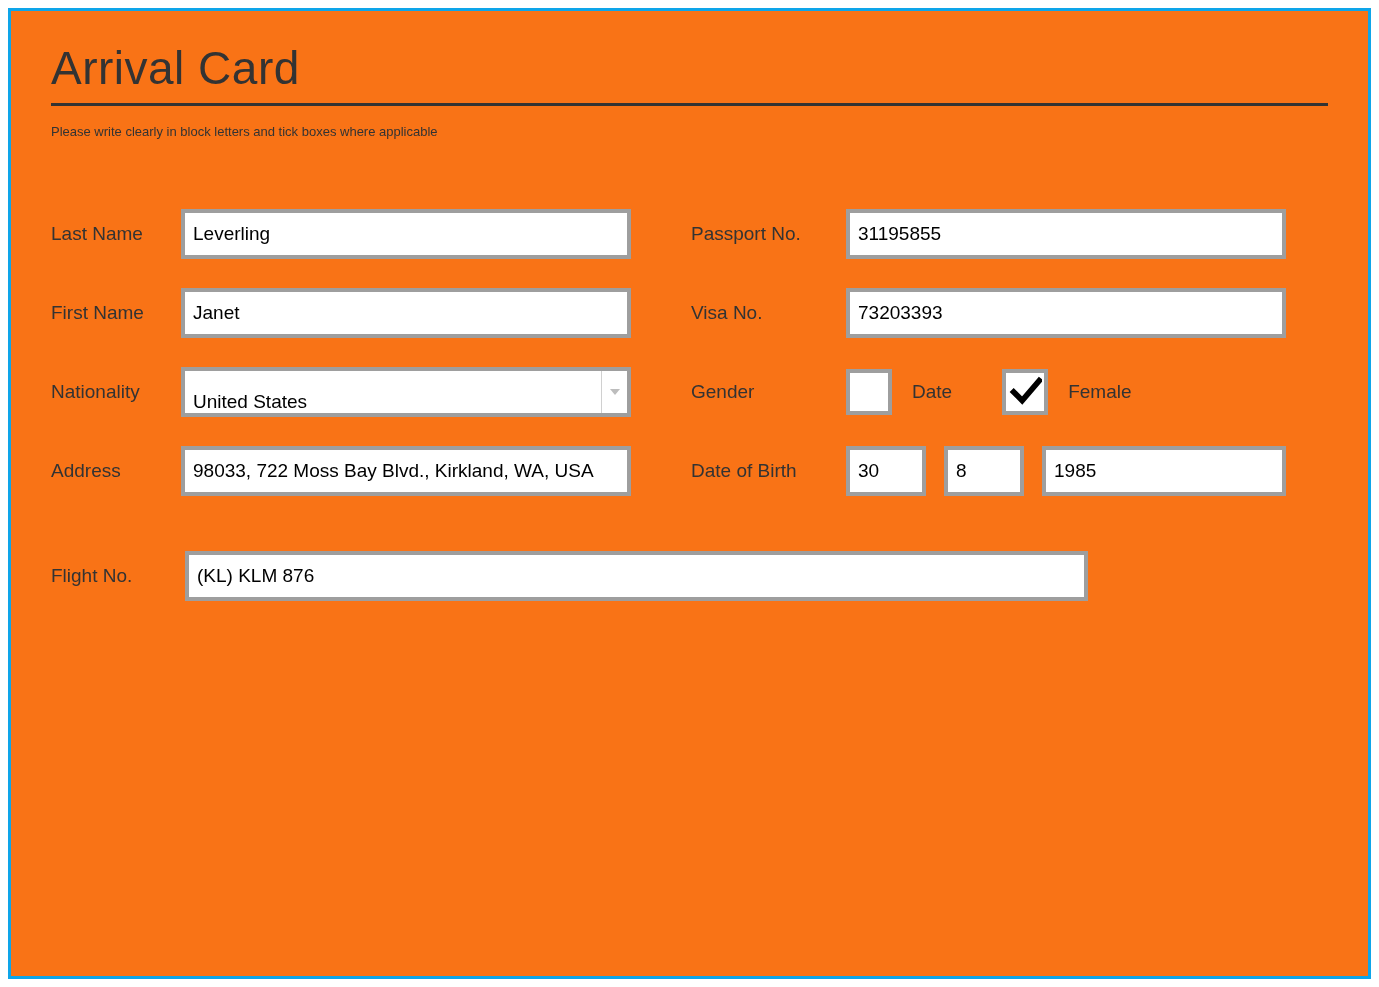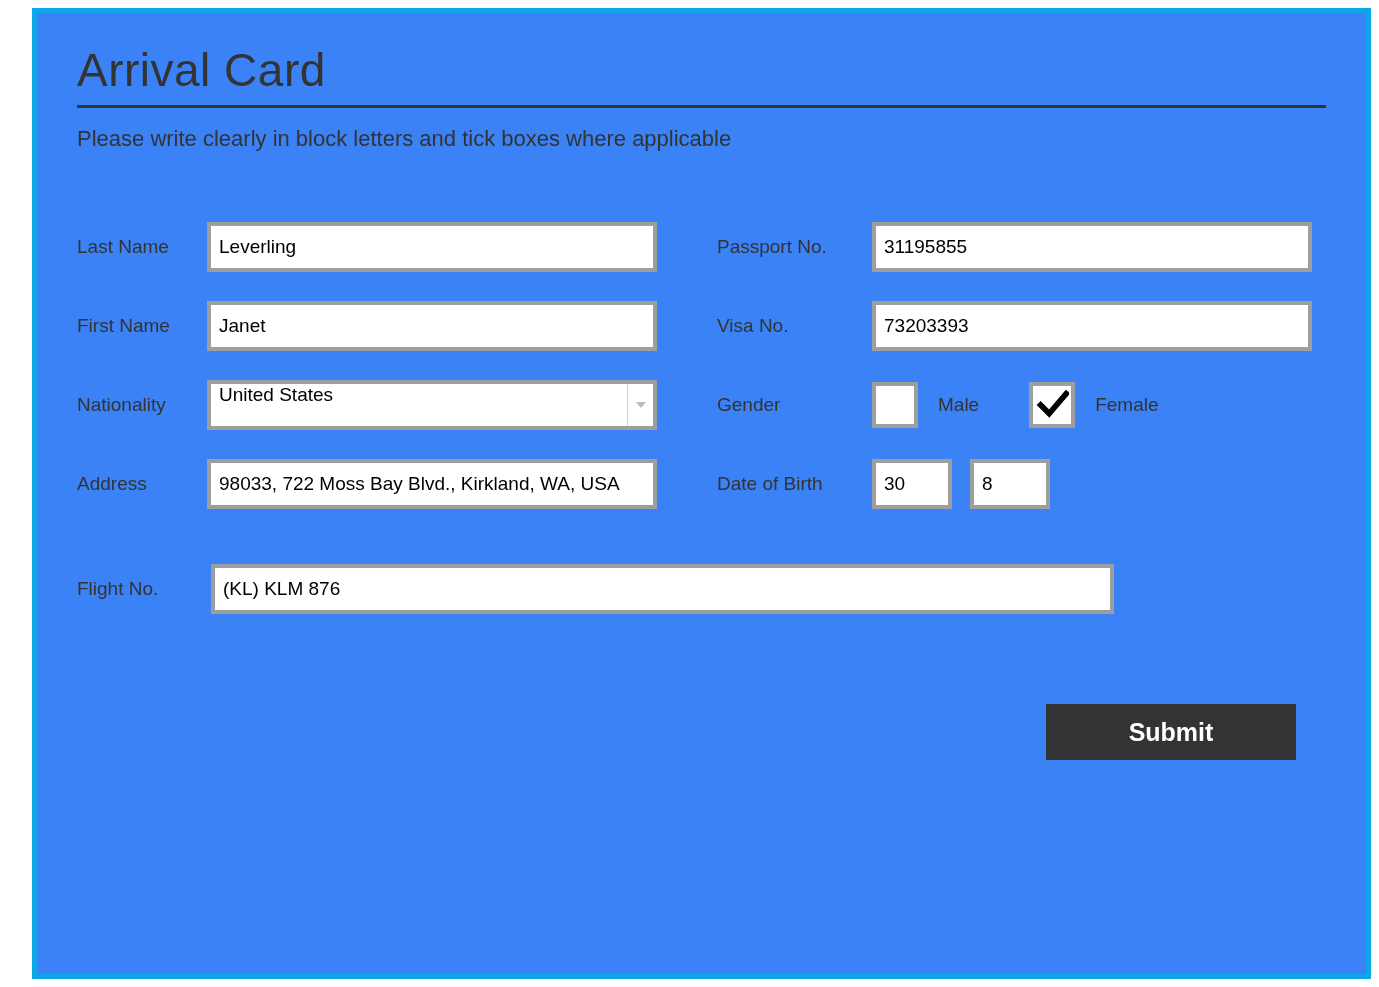--- a/index.html
+++ b/index.html
@@ -14,39 +14,38 @@
     width: 1379px;
     height: 987px;
     position: relative;
   }
   .card {
     position: absolute;
     left: 8px;
     top: 8px;
     right: 8px;
     bottom: 8px;
-    border: 5px solid #0ea5e9;
-    background: #3b82f6;
+    border: 3px solid #0ea5e9;
+    background: #f97316;
     padding: 30px 40px 40px 40px;
-    margin-left: 24px;
   }
   .title {
     font-size: 46px;
     font-weight: 400;
     color: #333;
     margin: 0 0 8px 0;
     letter-spacing: 0.5px;
   }
   .rule {
     border: none;
     border-top: 3px solid #333;
     margin: 0 0 18px 0;
   }
   .instructions {
-    font-size: 22px;
+    font-size: 13px;
     color: #333;
     margin-bottom: 70px;
   }
   .form-grid {
     display: grid;
     grid-template-columns: 130px 450px 60px 155px 440px;
     row-gap: 29px;
     align-items: center;
   }
   .label {
@@ -63,21 +62,21 @@
     width: 100%;
     outline: none;
   }
   .select-wrap {
     position: relative;
     width: 100%;
     height: 50px;
     border: 4px solid #9e9e9e;
     background: #fff;
     display: flex;
-    align-items: flex-start;
+    align-items: flex-end;
     padding-left: 8px;
     cursor: pointer;
   }
   .select-value {
     font-size: 19px;
     color: #000;
     flex: 1;
   }
   .select-btn {
     width: 26px;
@@ -168,41 +167,39 @@
       <div class="select-wrap">
         <span class="select-value">United States</span>
         <div class="select-btn">
           <div class="triangle-down"></div>
         </div>
       </div>
       <div></div>
       <div class="label">Gender</div>
       <div class="gender-group">
         <div class="checkbox"></div>
-        <span class="opt-label">Male</span>
+        <span class="opt-label">Date</span>
         <div class="checkbox">
           <svg class="check-svg" viewBox="0 0 24 24">
               <path d="M4 12 L10 18 L22 4" stroke="#000" stroke-width="4" fill="none" stroke-linecap="square"></path>
             </svg>
         </div>
         <span class="opt-label">Female</span>
       </div>
 
       <div class="label">Address</div>
       <input class="field-input" value="98033, 722 Moss Bay Blvd., Kirkland, WA, USA" style="">
       <div></div>
       <div class="label">Date of Birth</div>
       <div class="dob-group">
         <input class="field-input dob-day" value="30" style="">
         <input class="field-input dob-month" value="8" style="">
+        <input class="field-input dob-year" value="1985" style="">
       </div>
     </div>
 
     <div class="row-full">
       <div class="label">Flight No.</div>
       <input class="field-input" value="(KL) KLM 876" style="">
     </div>
 
-    <div class="submit-row">
-      <button class="submit-btn">Submit</button>
-    </div>
   </div>
 </div>
 
 </body></html>

